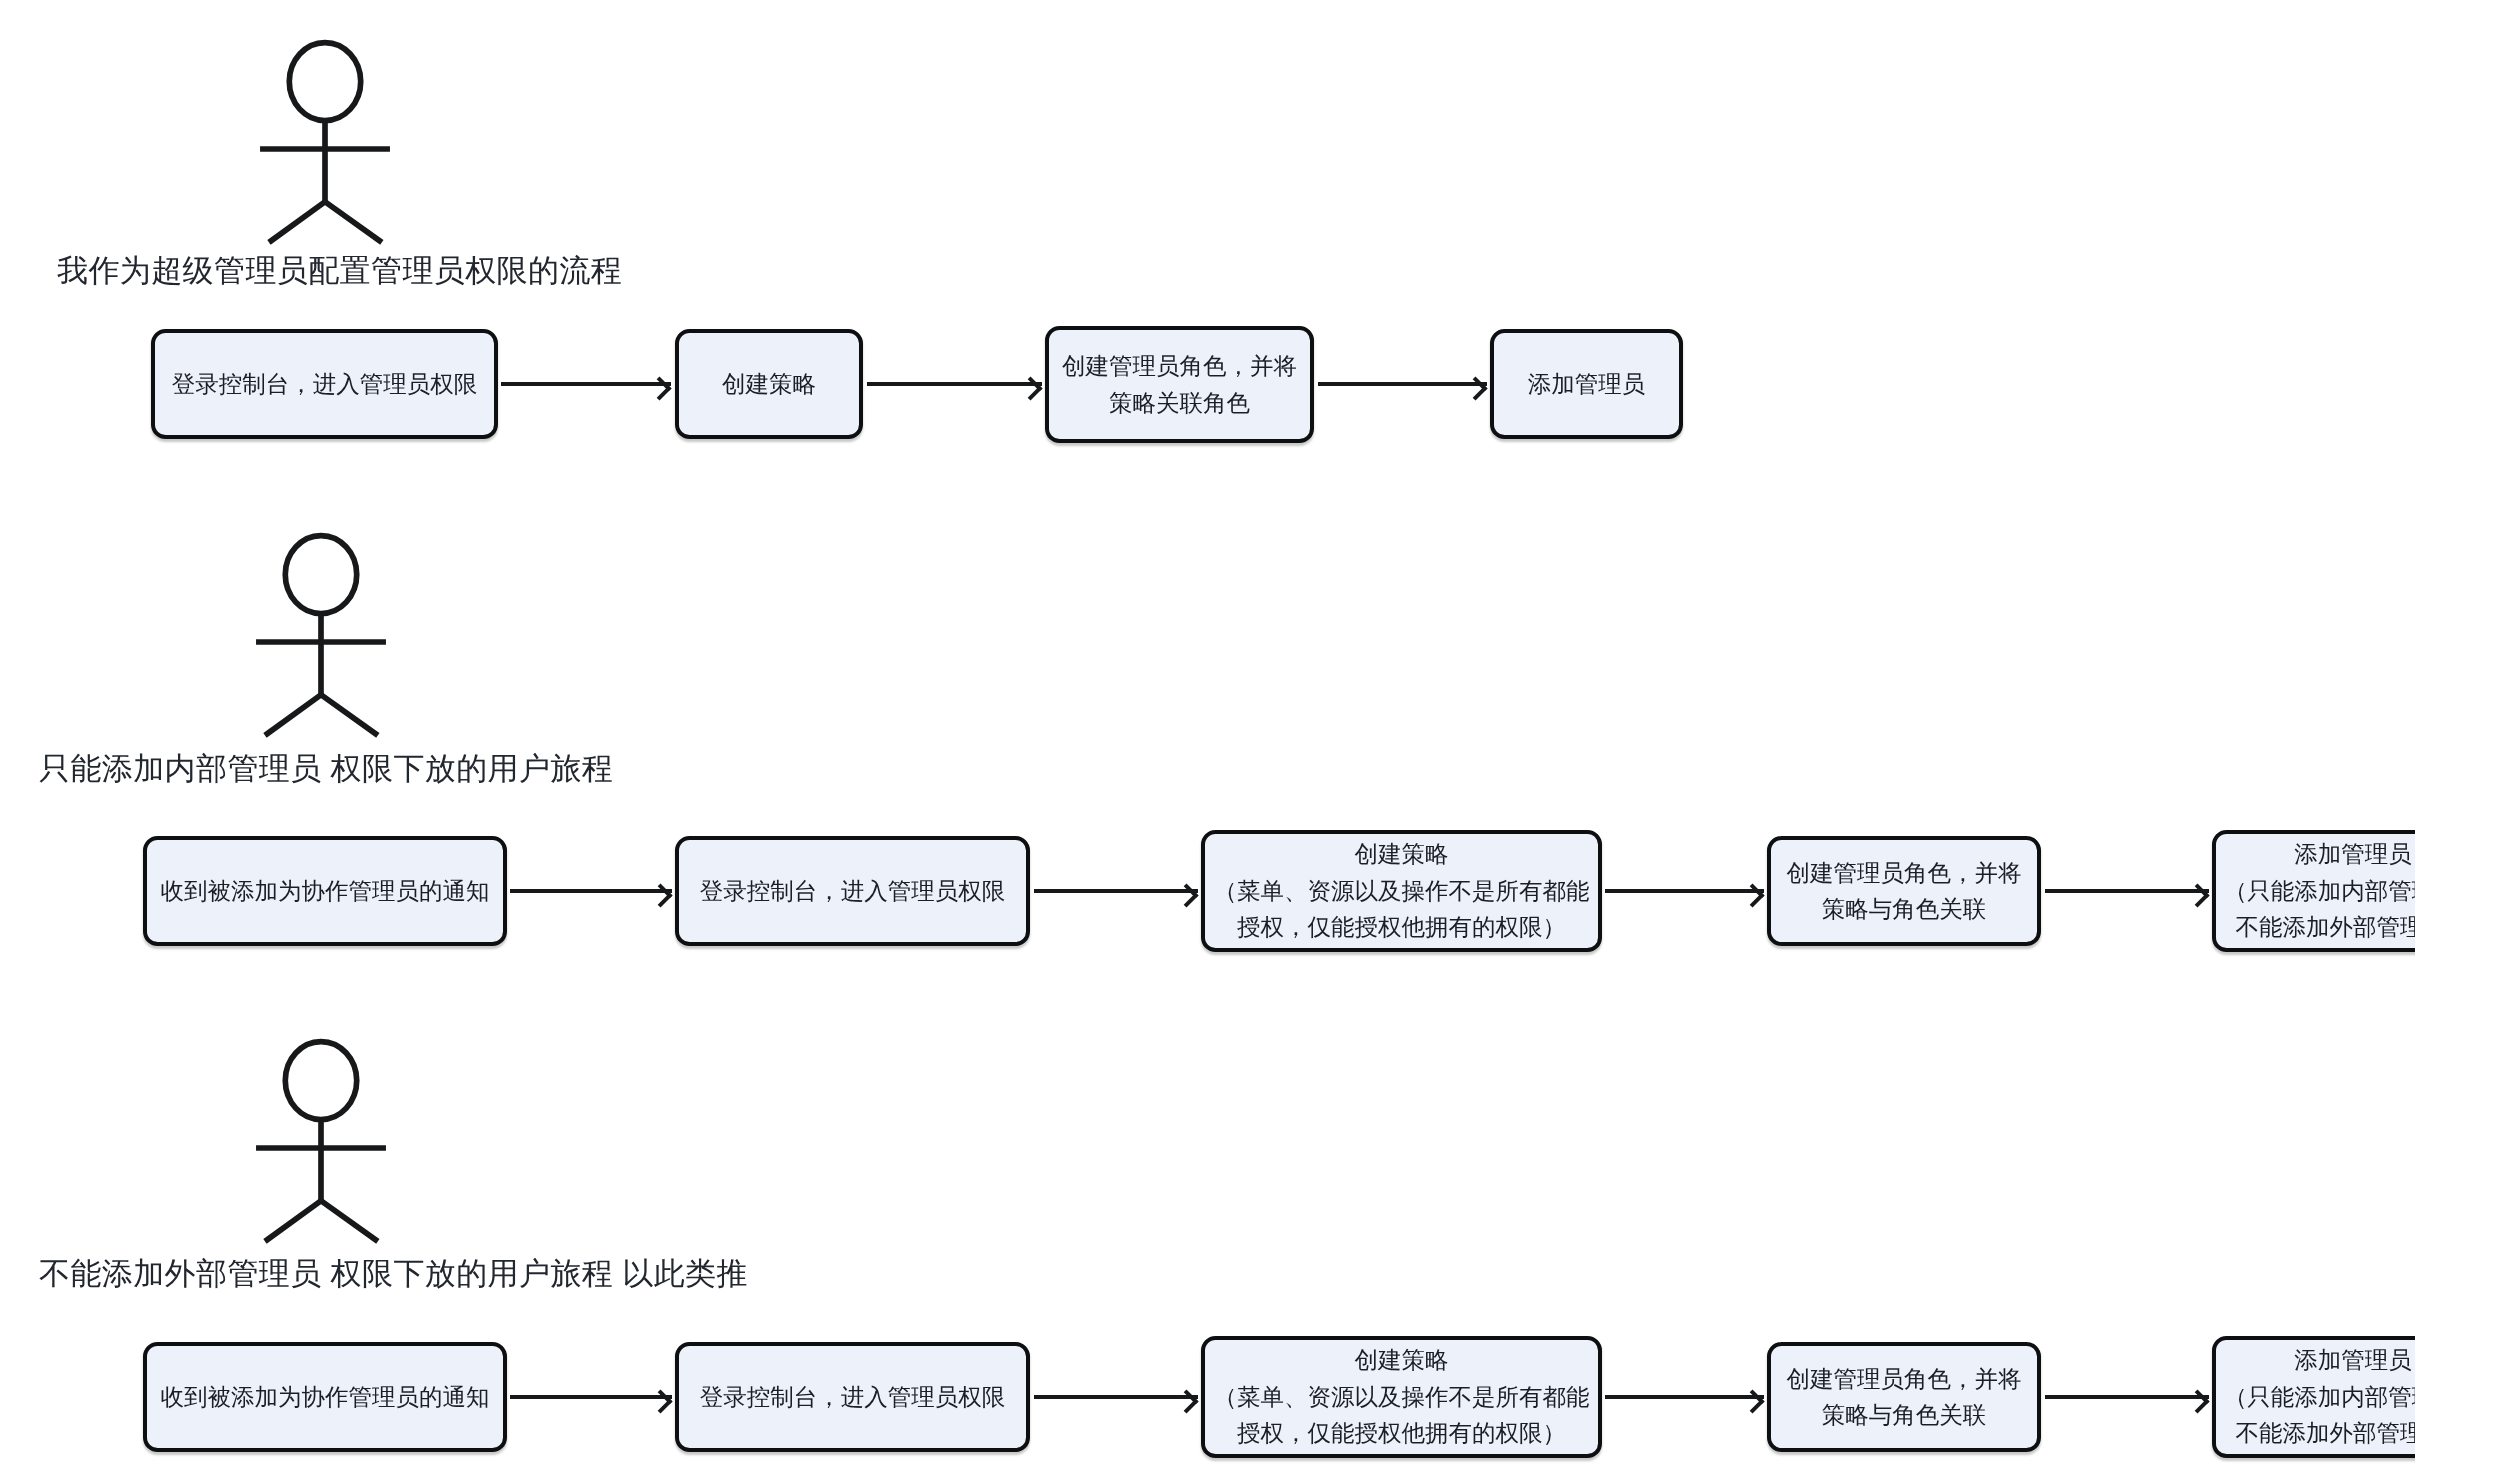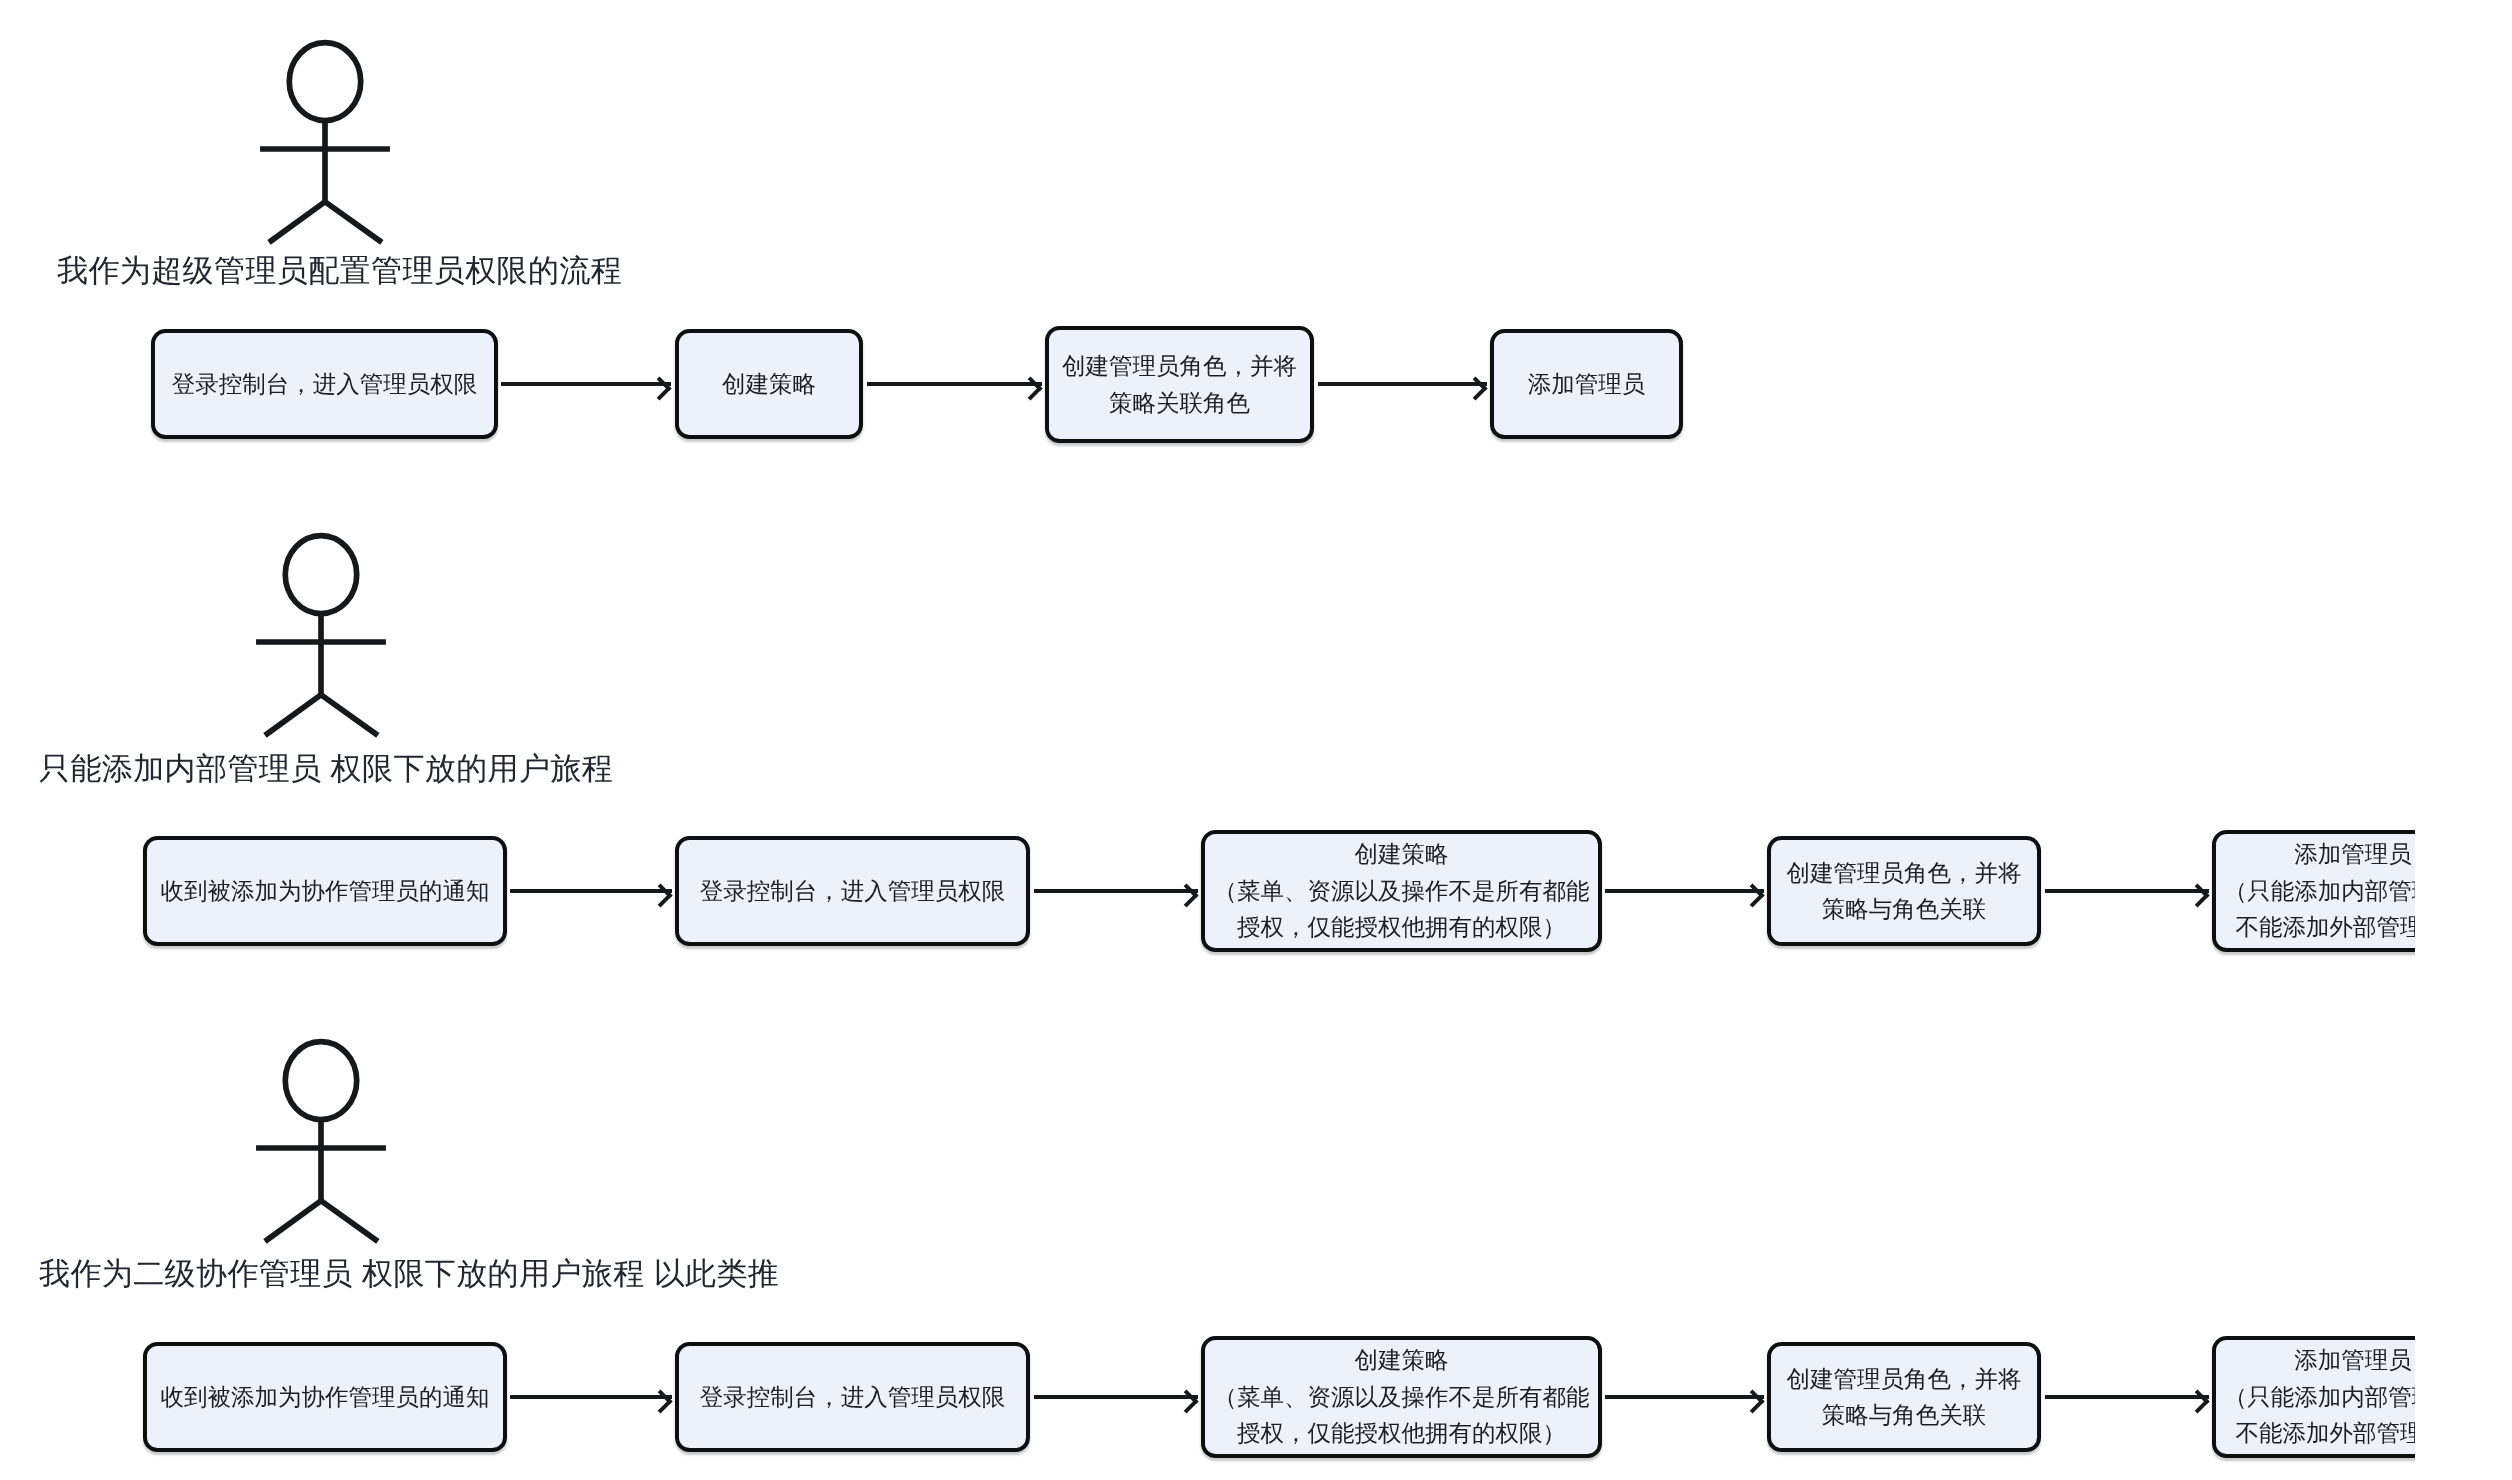--- a/index.html
+++ b/index.html
@@ -139,21 +139,21 @@
   </section>
 
   <section>
     <svg class="actor" style="left:256px; top:1040px;" width="130" height="203" viewBox="0 0 160 250" aria-hidden="true">
       <ellipse cx="80" cy="50" rx="44" ry="48"></ellipse>
       <line x1="80" y1="98" x2="80" y2="198"></line>
       <line x1="0" y1="133" x2="160" y2="133"></line>
       <line x1="80" y1="198" x2="11" y2="248"></line>
       <line x1="80" y1="198" x2="150" y2="248"></line>
     </svg>
-    <h2 class="flow-title" style="left:39px; top:1253px;">我作为二级协作管理员 权限下放的用户旅程 以此类推</h2>
+    <h2 class="flow-title" style="left:39px; top:1253px;">不能添加外部管理员 权限下放的用户旅程 以此类推</h2>
 
     <div class="step" style="left:143px; top:1342px; width:364px; height:110px;">
       <span class="step-label">收到被添加为协作管理员的通知</span>
     </div>
     <div class="connector" style="left:510px; top:1395px; width:162px;"></div>
     <div class="step" style="left:675px; top:1342px; width:355px; height:110px;">
       <span class="step-label">登录控制台，进入管理员权限</span>
     </div>
     <div class="connector" style="left:1034px; top:1395px; width:164px;"></div>
     <div class="step" style="left:1201px; top:1336px; width:401px; height:122px;">

